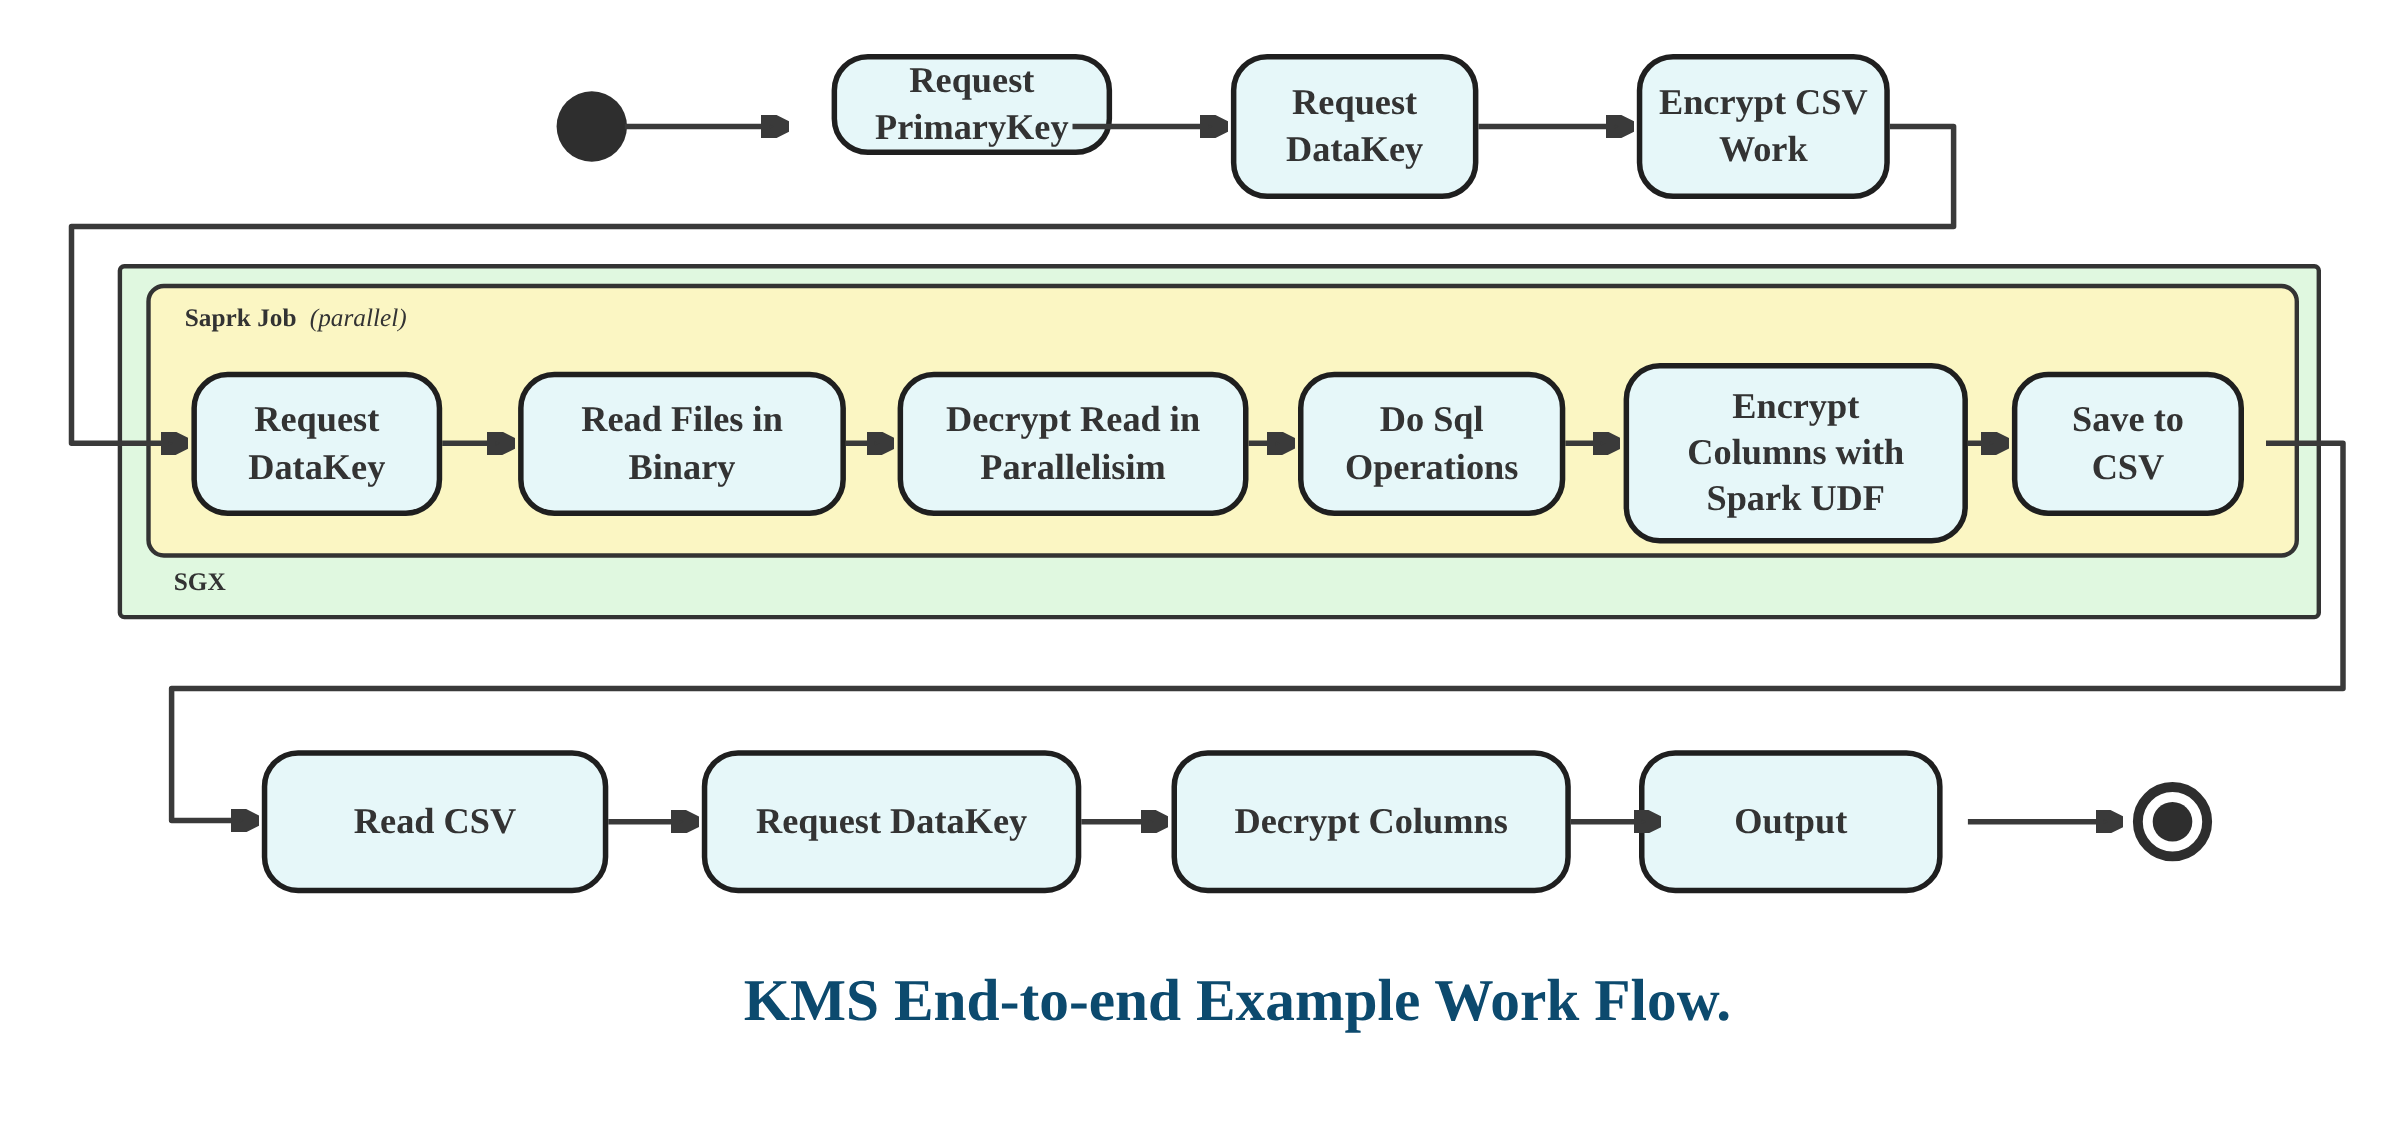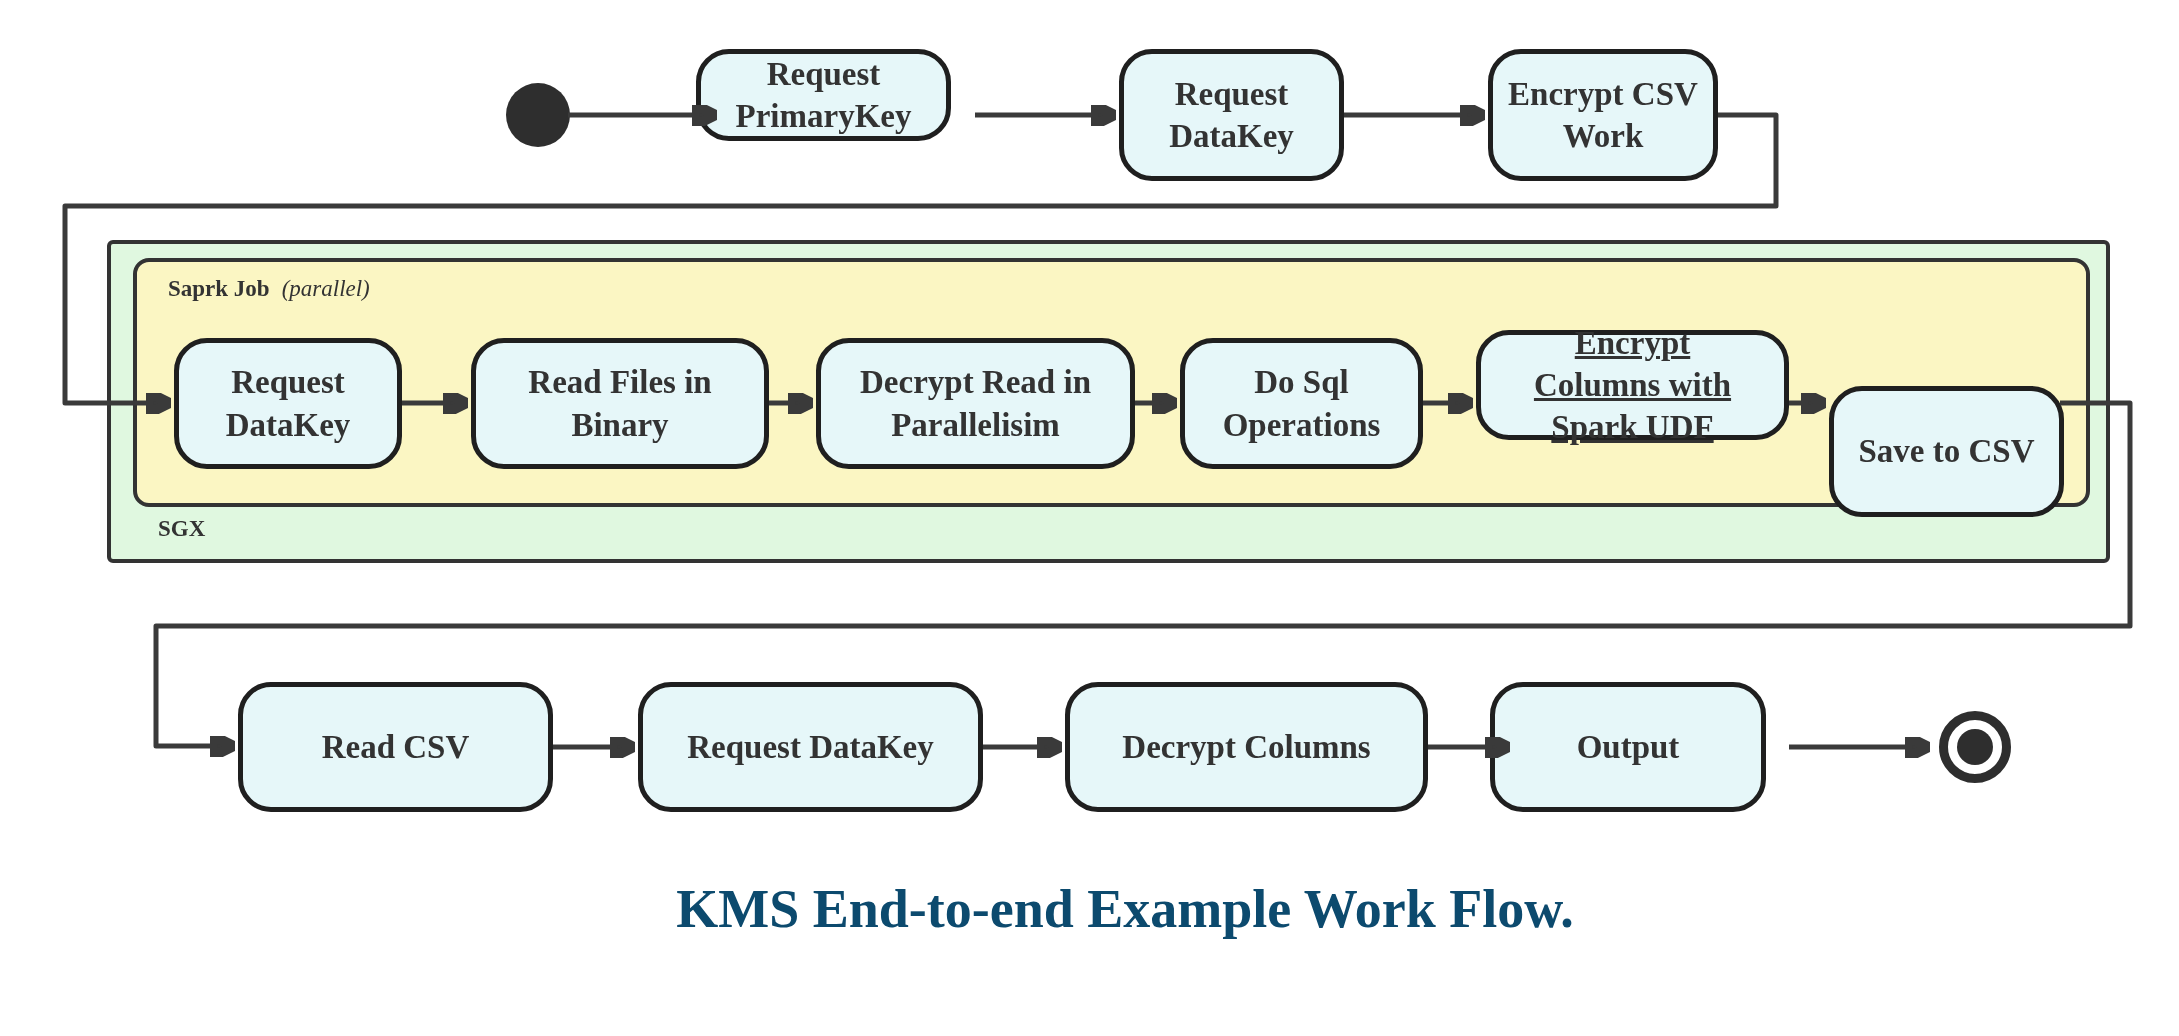--- a/index.html
+++ b/index.html
@@ -122,21 +122,21 @@
   </div>
   <div class="container-label sgx-label">
     <span>SGX</span>
   </div>
 
   <div class="start-state"></div>
   <div class="end-state">
     <div class="end-dot"></div>
   </div>
 
-  <div class="node" style="left:696px; top:49px; width:255px; height:92px;">
+  <div class="node" style="left:756px; top:49px; width:255px; height:92px;">
     <span>Request PrimaryKey</span>
   </div>
   <div class="node" style="left:1119px; top:49px; width:225px; height:132px;">
     <span>Request DataKey</span>
   </div>
   <div class="node" style="left:1488px; top:49px; width:230px; height:132px;">
     <span>Encrypt CSV Work</span>
   </div>
 
   <div class="node" style="left:174px; top:338px; width:228px; height:131px;">
@@ -144,24 +144,24 @@
   </div>
   <div class="node" style="left:471px; top:338px; width:298px; height:131px;">
     <span>Read Files in Binary</span>
   </div>
   <div class="node" style="left:816px; top:338px; width:319px; height:131px;">
     <span>Decrypt Read in Parallelisim</span>
   </div>
   <div class="node" style="left:1180px; top:338px; width:243px; height:131px;">
     <span>Do Sql Operations</span>
   </div>
-  <div class="node" style="left:1476px; top:330px; width:313px; height:110px; padding:0 37px;text-decoration:underline;">
+  <div class="node" style="left:1476px; top:330px; width:313px; height:164px; padding:0 37px;">
     <span>Encrypt Columns with Spark UDF</span>
   </div>
-  <div class="node" style="left:1829px; top:338px; width:235px; height:131px;margin-top:48px;">
+  <div class="node" style="left:1829px; top:338px; width:211px; height:131px;">
     <span>Save to CSV</span>
   </div>
 
   <div class="node" style="left:238px; top:682px; width:315px; height:130px;">
     <span>Read CSV</span>
   </div>
   <div class="node" style="left:638px; top:682px; width:345px; height:130px;">
     <span>Request DataKey</span>
   </div>
   <div class="node" style="left:1065px; top:682px; width:363px; height:130px;">

